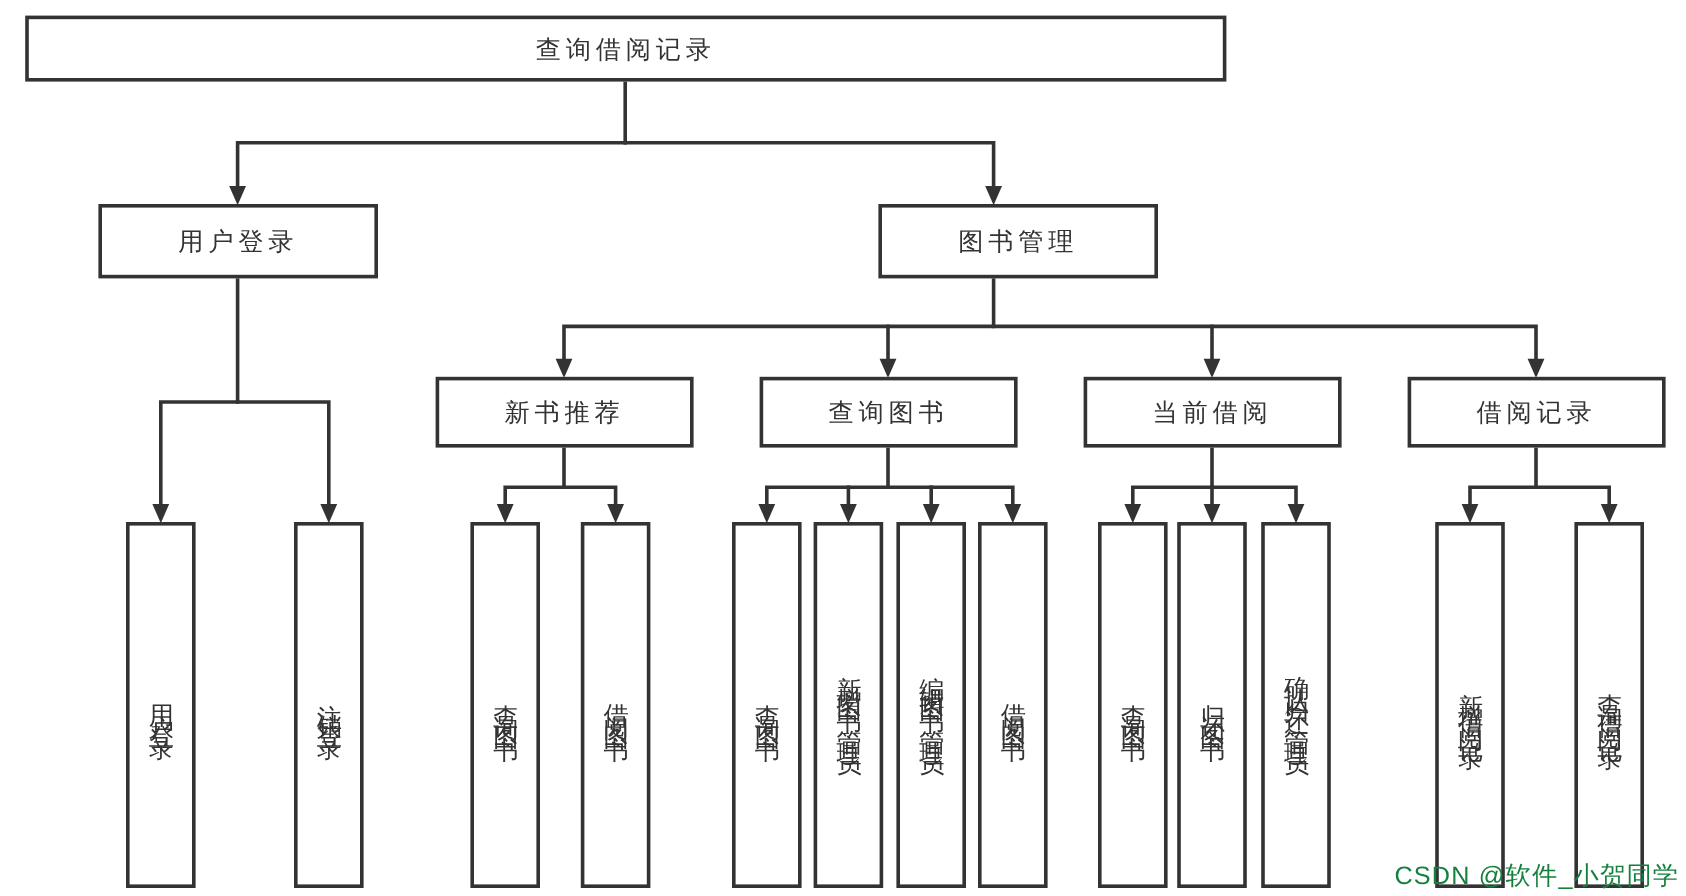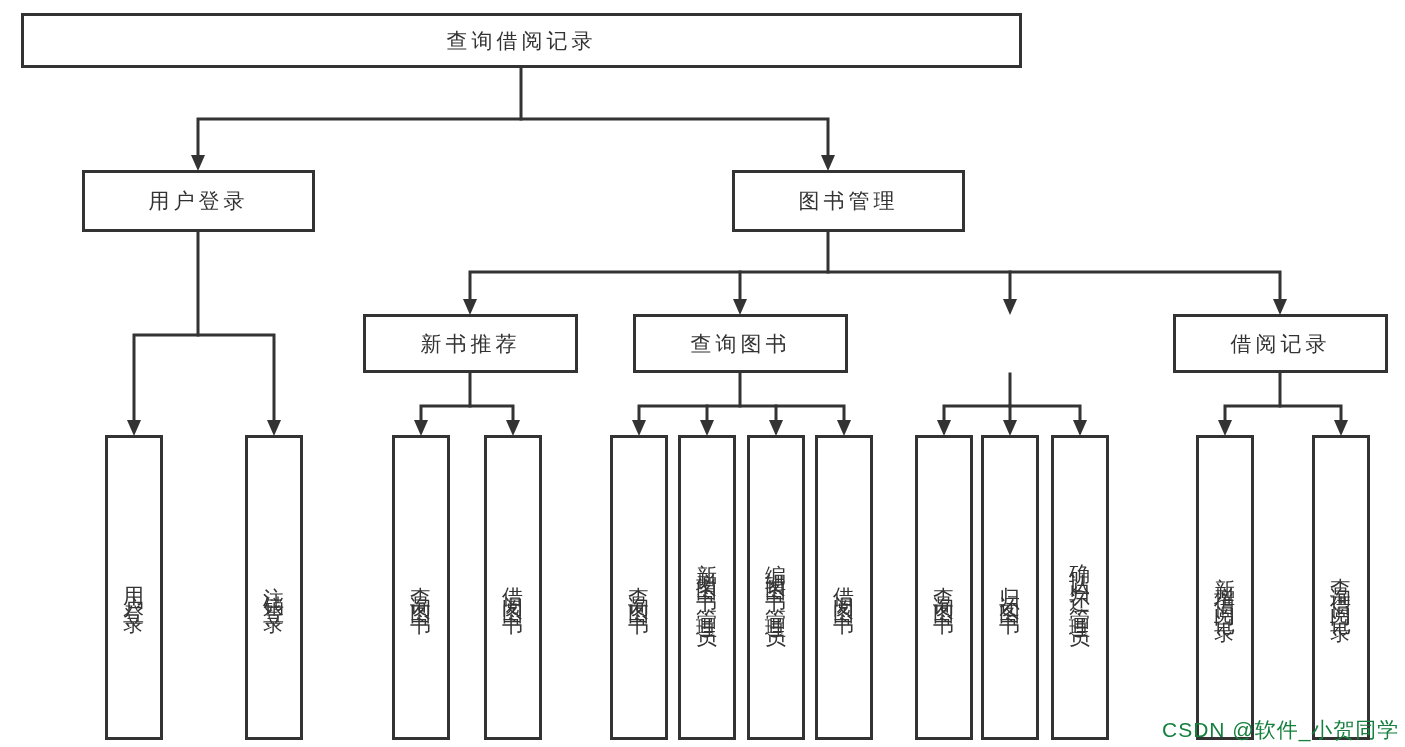--- a/index.html
+++ b/index.html
@@ -148,20 +148,23 @@
   <div class="box n-l2b">
     <span class="h-label">图书管理</span>
   </div>
 
   <div class="box n-l3 n-l3a">
     <span class="h-label">新书推荐</span>
   </div>
   <div class="box n-l3 n-l3b">
     <span class="h-label">查询图书</span>
   </div>
+  <div class="box n-l3 n-l3c">
+    <span class="h-label">当前借阅</span>
+  </div>
   <div class="box n-l3 n-l3d">
     <span class="h-label">借阅记录</span>
   </div>
 
   <div class="box leaf lf-login1">
     <span class="v-label">用户登录</span>
   </div>
   <div class="box leaf lf-login2">
     <span class="v-label">注销登录</span>
   </div>

